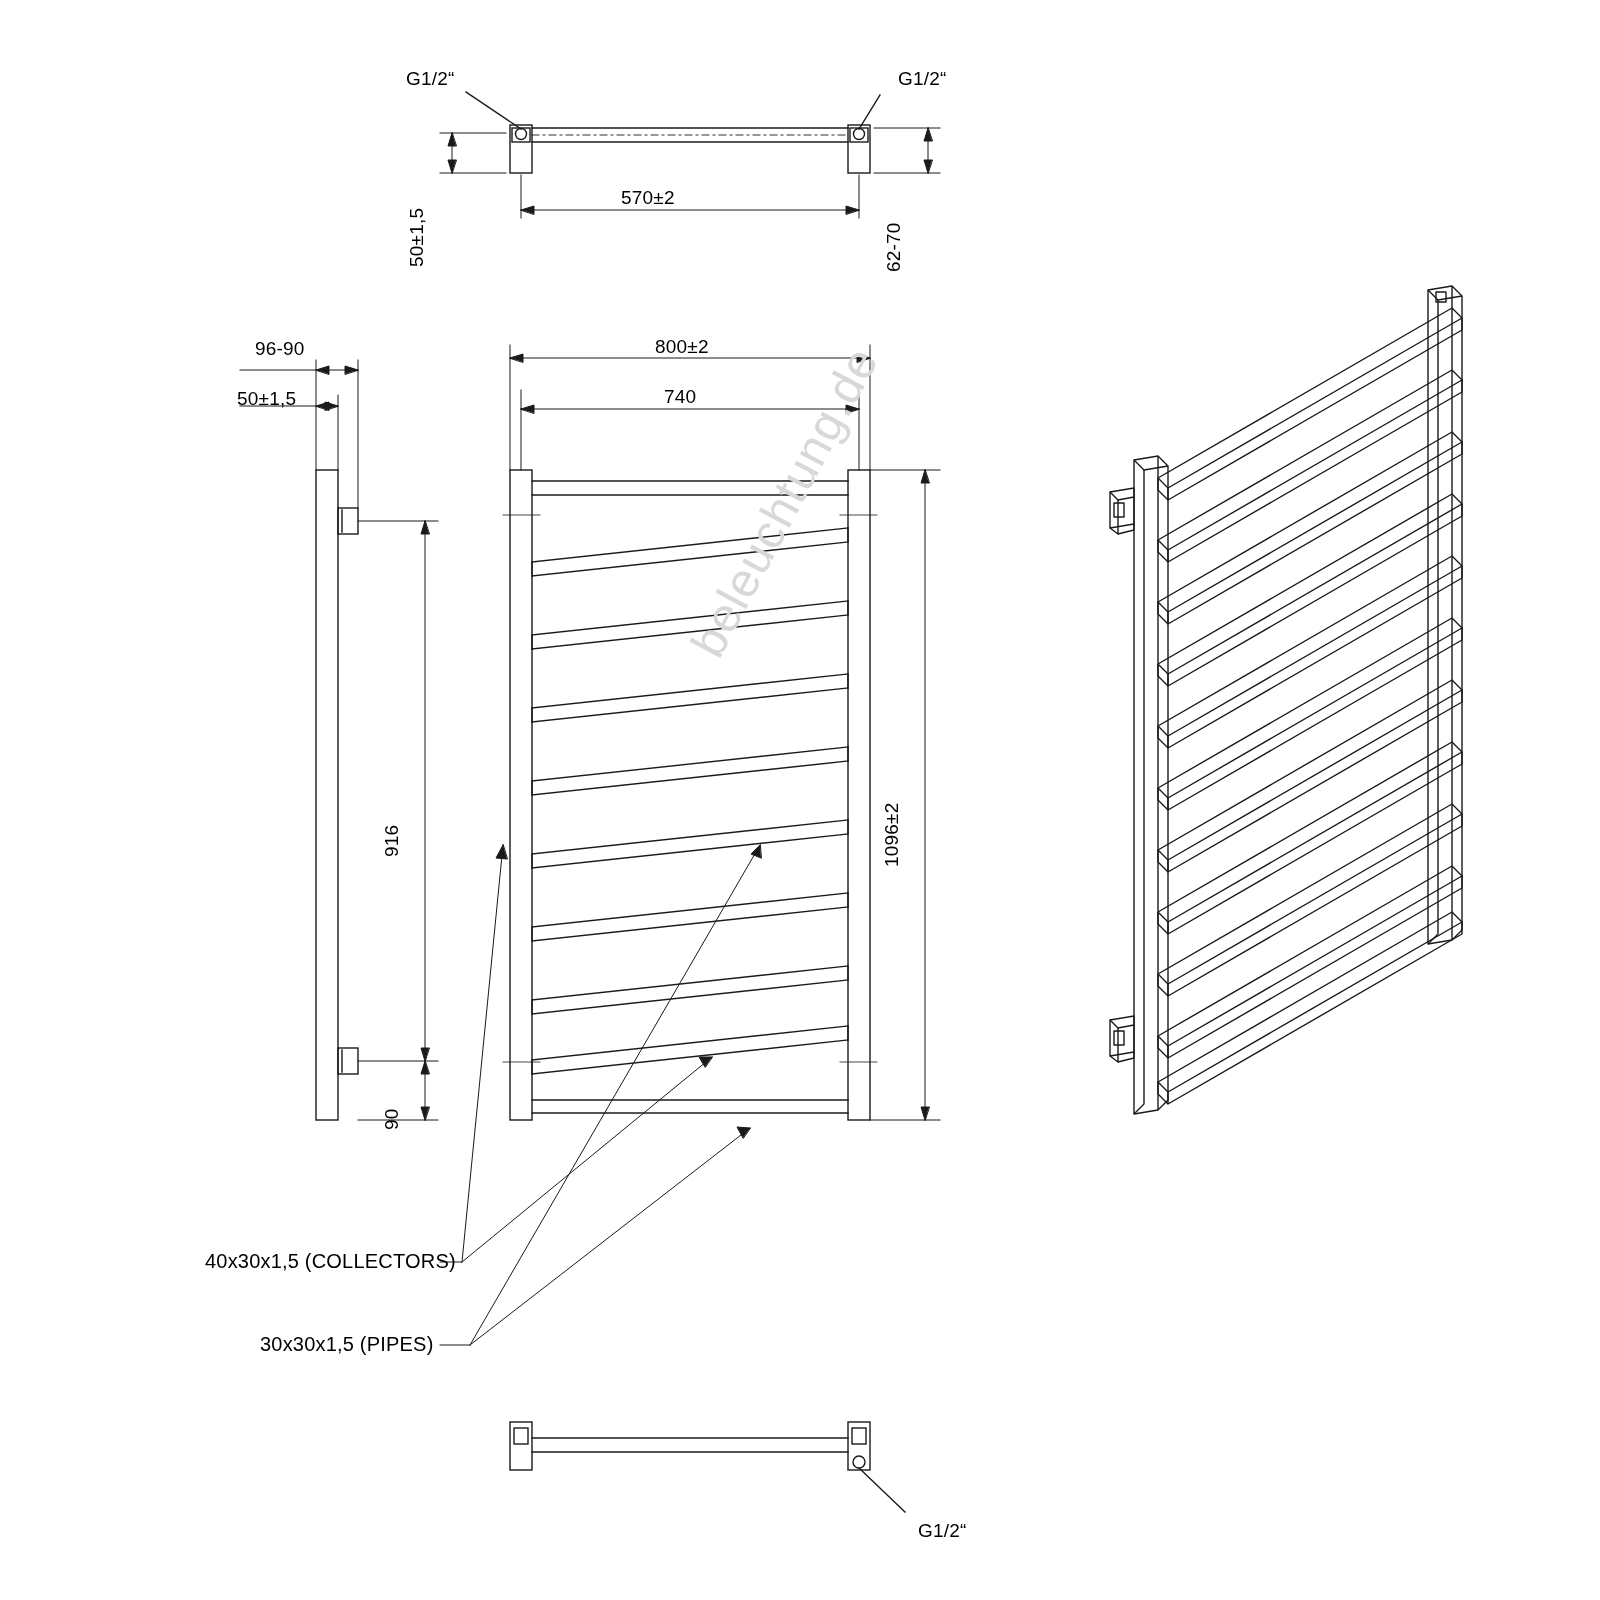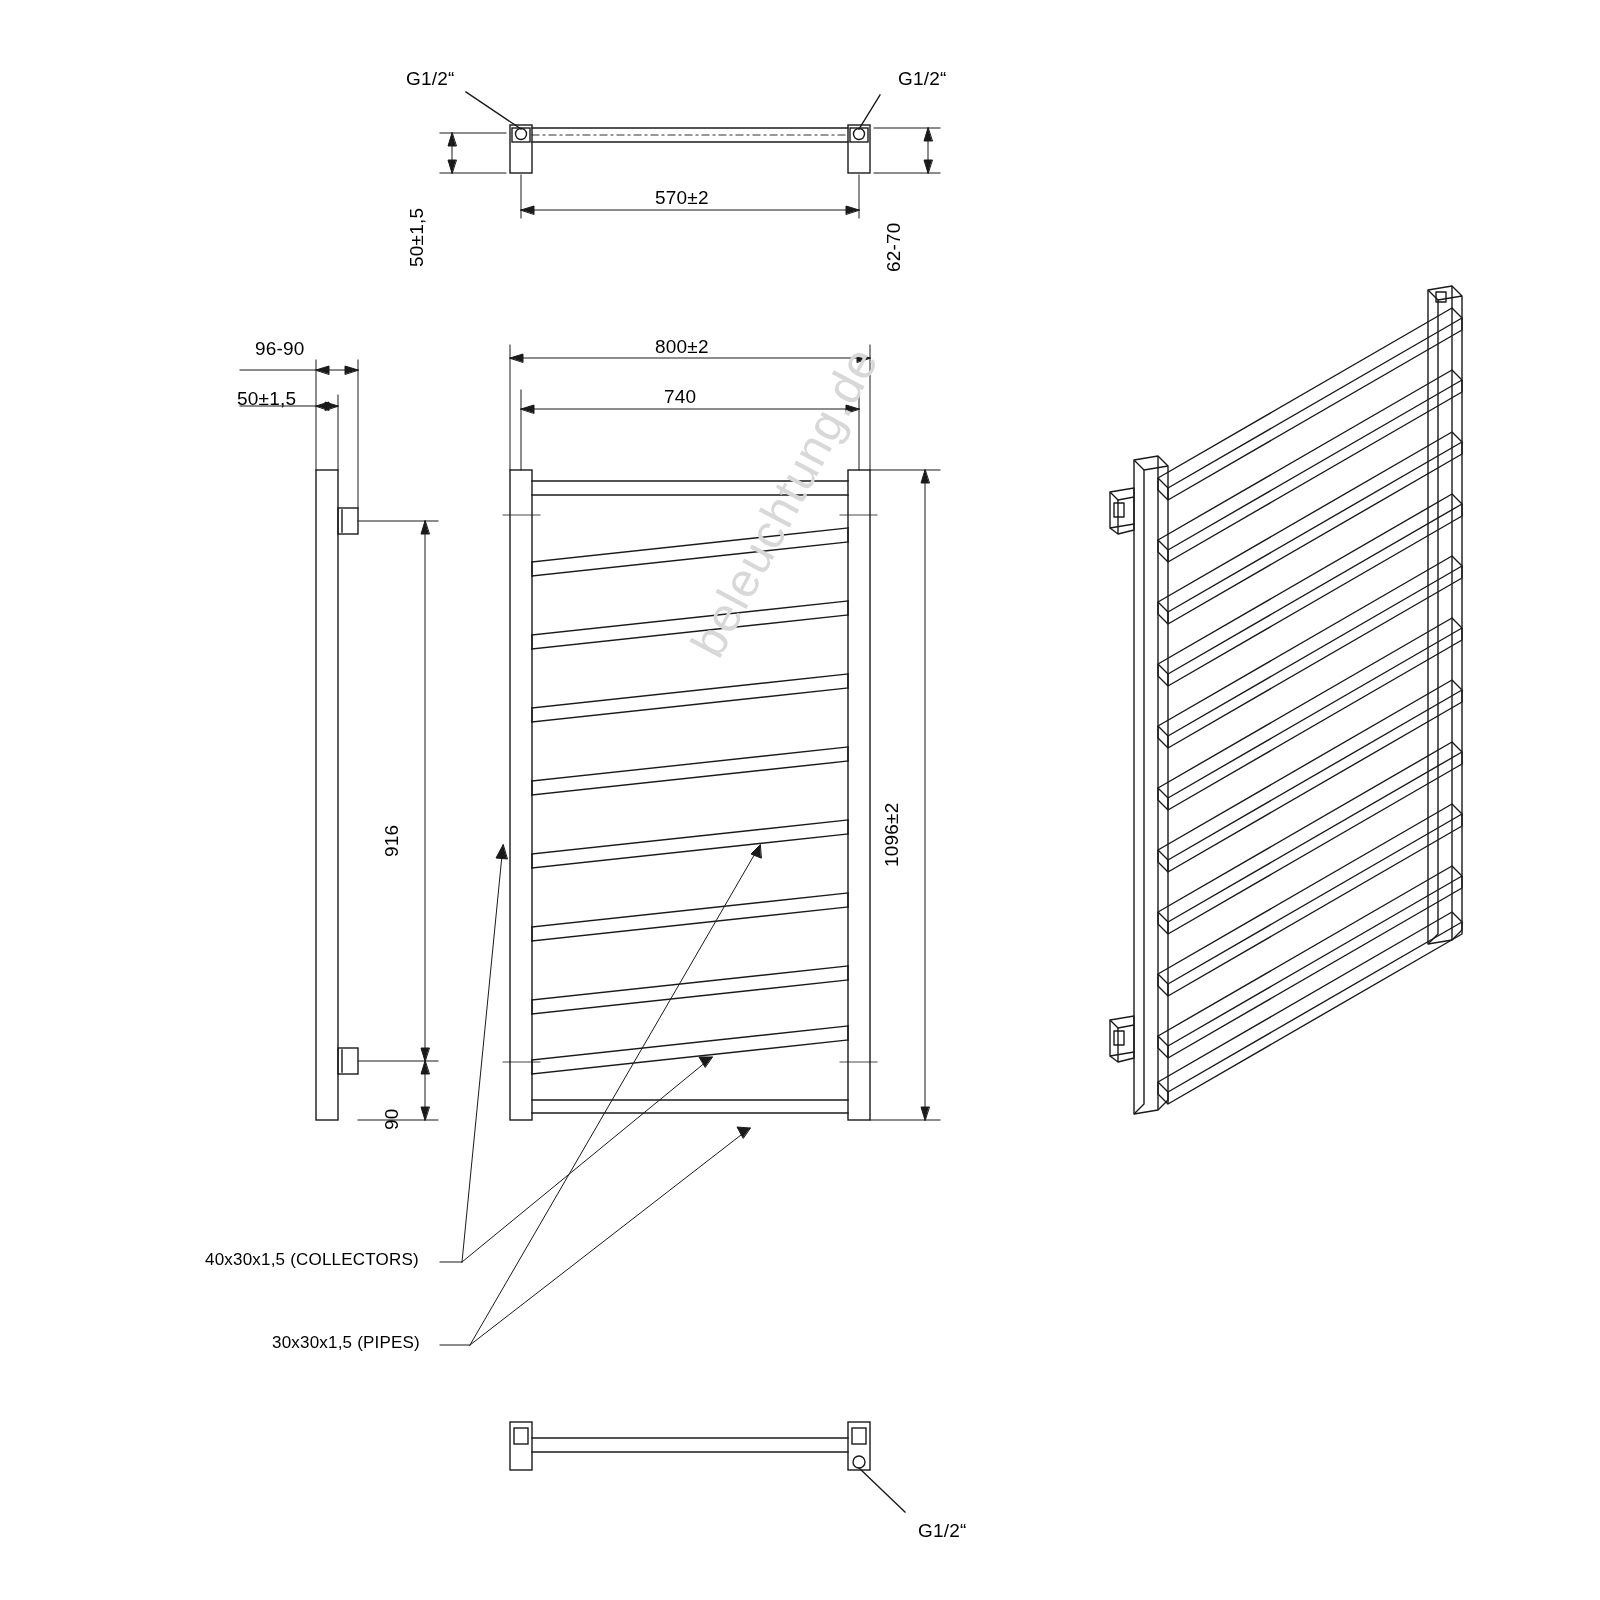--- a/index.html
+++ b/index.html
@@ -32,21 +32,21 @@
     font-size: 19px;
     color: #000;
     white-space: nowrap;
     letter-spacing: 0.2px;
   }
   .lbl.vert {
     transform-origin: left bottom;
     transform: rotate(-90deg);
   }
   .lbl.big {
-    font-size: 17px;
+    font-size: 20px;
   }
   .watermark {
     position: absolute;
     left: 680px;
     top: 640px;
     font-size: 48px;
     color: #d8d8d8;
     transform: rotate(-62deg);
     transform-origin: left top;
     white-space: nowrap;
@@ -257,35 +257,35 @@
         <line x1="532" y1="1452" x2="848" y2="1452"></line>
         <circle cx="859" cy="1462" r="6"></circle>
         <line x1="859" y1="1468" x2="905" y2="1512"></line>
       </g>
 
     </g>
   </svg>
 
   <div class="lbl" style="left:406px; top:68px;">G1/2“</div>
   <div class="lbl" style="left:898px; top:68px;">G1/2“</div>
-  <div class="lbl" style="left:655px; top:187px;">570±2</div>
+  <div class="lbl" style="left:621px; top:187px;">570±2</div>
   <div class="lbl vert" style="left:428px; top:245px;">50±1,5</div>
   <div class="lbl vert" style="left:905px; top:250px;">62-70</div>
 
   <div class="lbl" style="left:255px; top:338px;">96-90</div>
   <div class="lbl" style="left:237px; top:388px;">50±1,5</div>
   <div class="lbl vert" style="left:403px; top:835px;">916</div>
   <div class="lbl vert" style="left:403px; top:1108px;">90</div>
 
   <div class="lbl" style="left:655px; top:336px;">800±2</div>
   <div class="lbl" style="left:664px; top:386px;">740</div>
   <div class="lbl vert" style="left:903px; top:845px;">1096±2</div>
 
   <div class="lbl big" style="left:205px; top:1250px;">40x30x1,5 (COLLECTORS)</div>
-  <div class="lbl big" style="left:272px; top:1333px;">30x30x1,5 (PIPES)</div>
+  <div class="lbl big" style="left:260px; top:1333px;">30x30x1,5 (PIPES)</div>
 
   <div class="lbl" style="left:918px; top:1520px;">G1/2“</div>
 
   <div class="watermark">beleuchtung.de</div>
 
   <svg class="drawing" viewBox="0 0 1600 1600" style="pointer-events:none;">
     <g fill="none" stroke="#1a1a1a" stroke-width="1.4" stroke-linejoin="round">
 
       <path d="M1428,290 L1452,286 L1462,296 L1462,930 L1452,940 L1428,944 Z"></path>
       <path d="M1452,286 L1452,940"></path>

